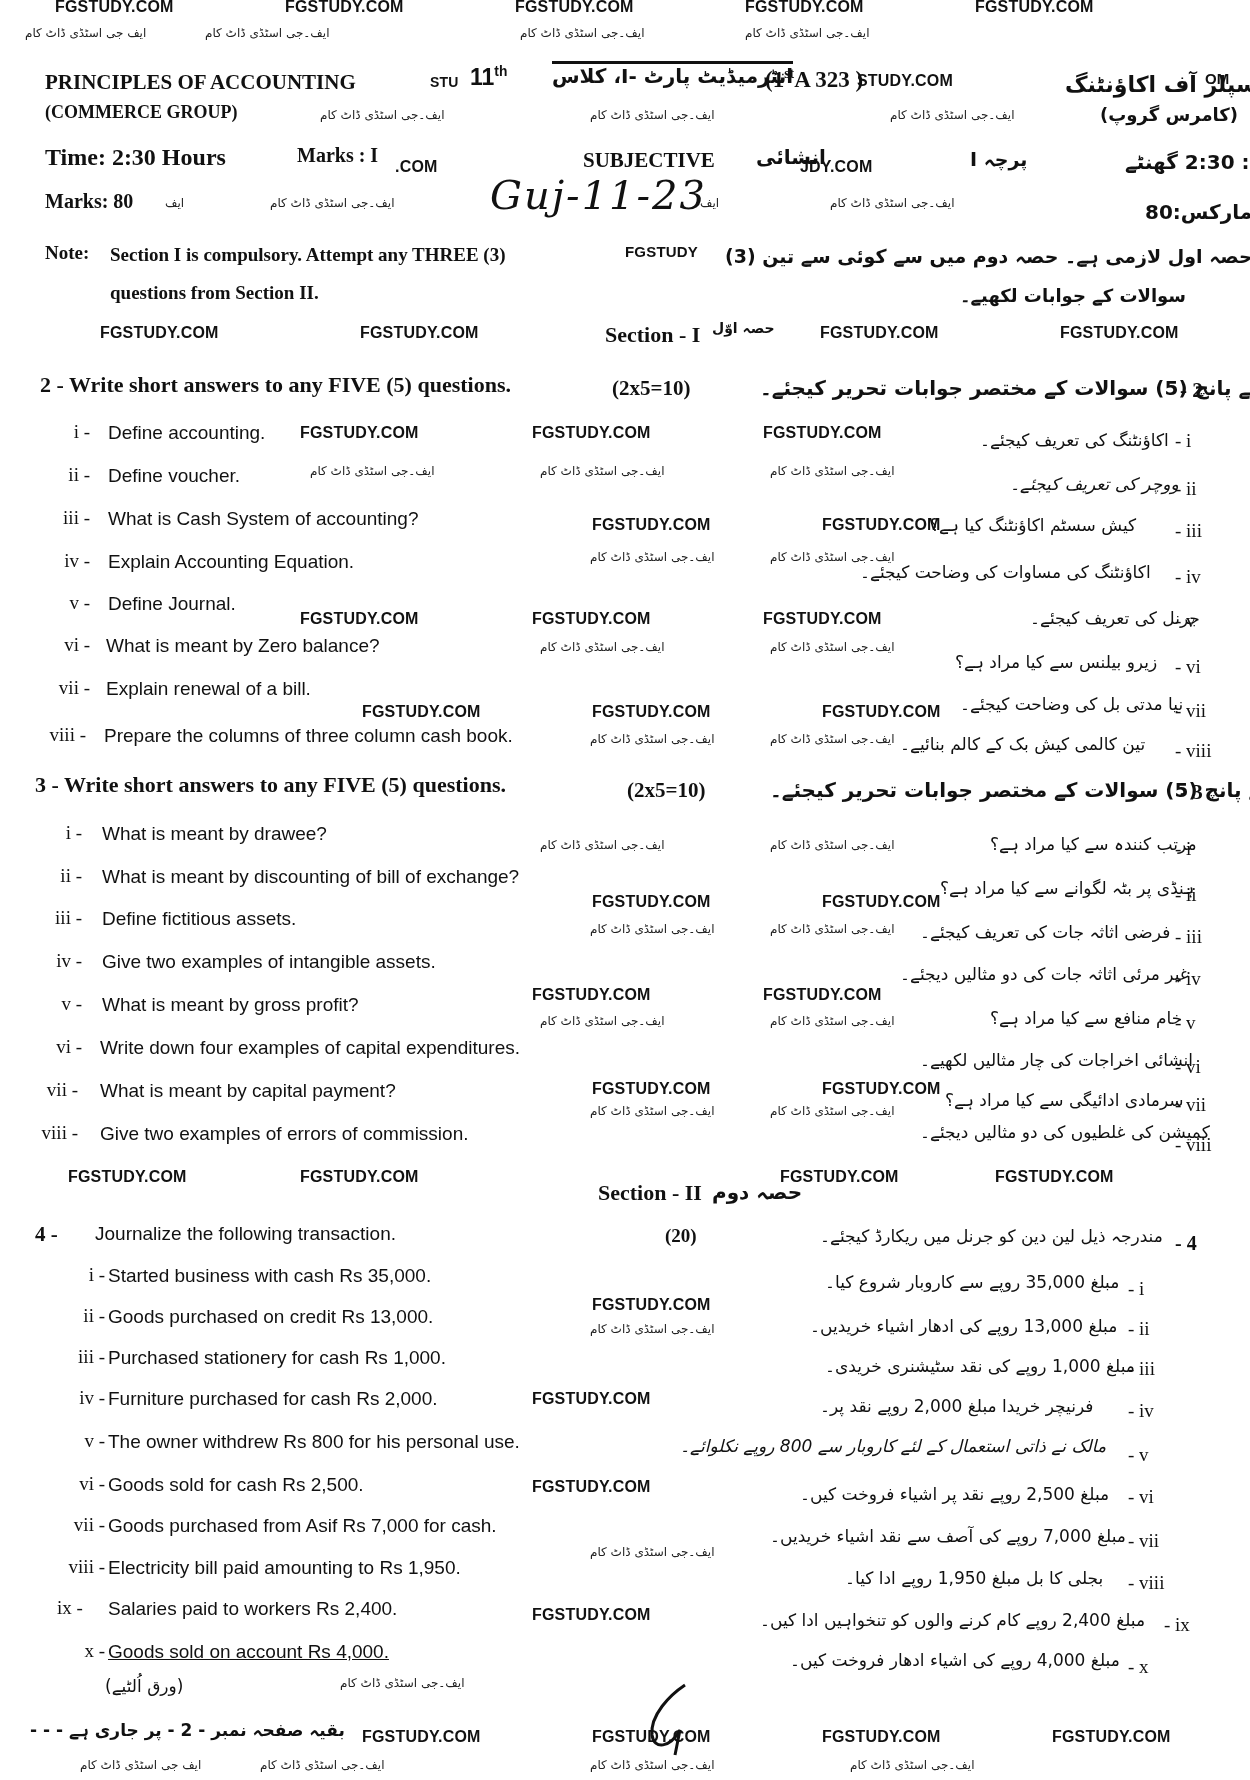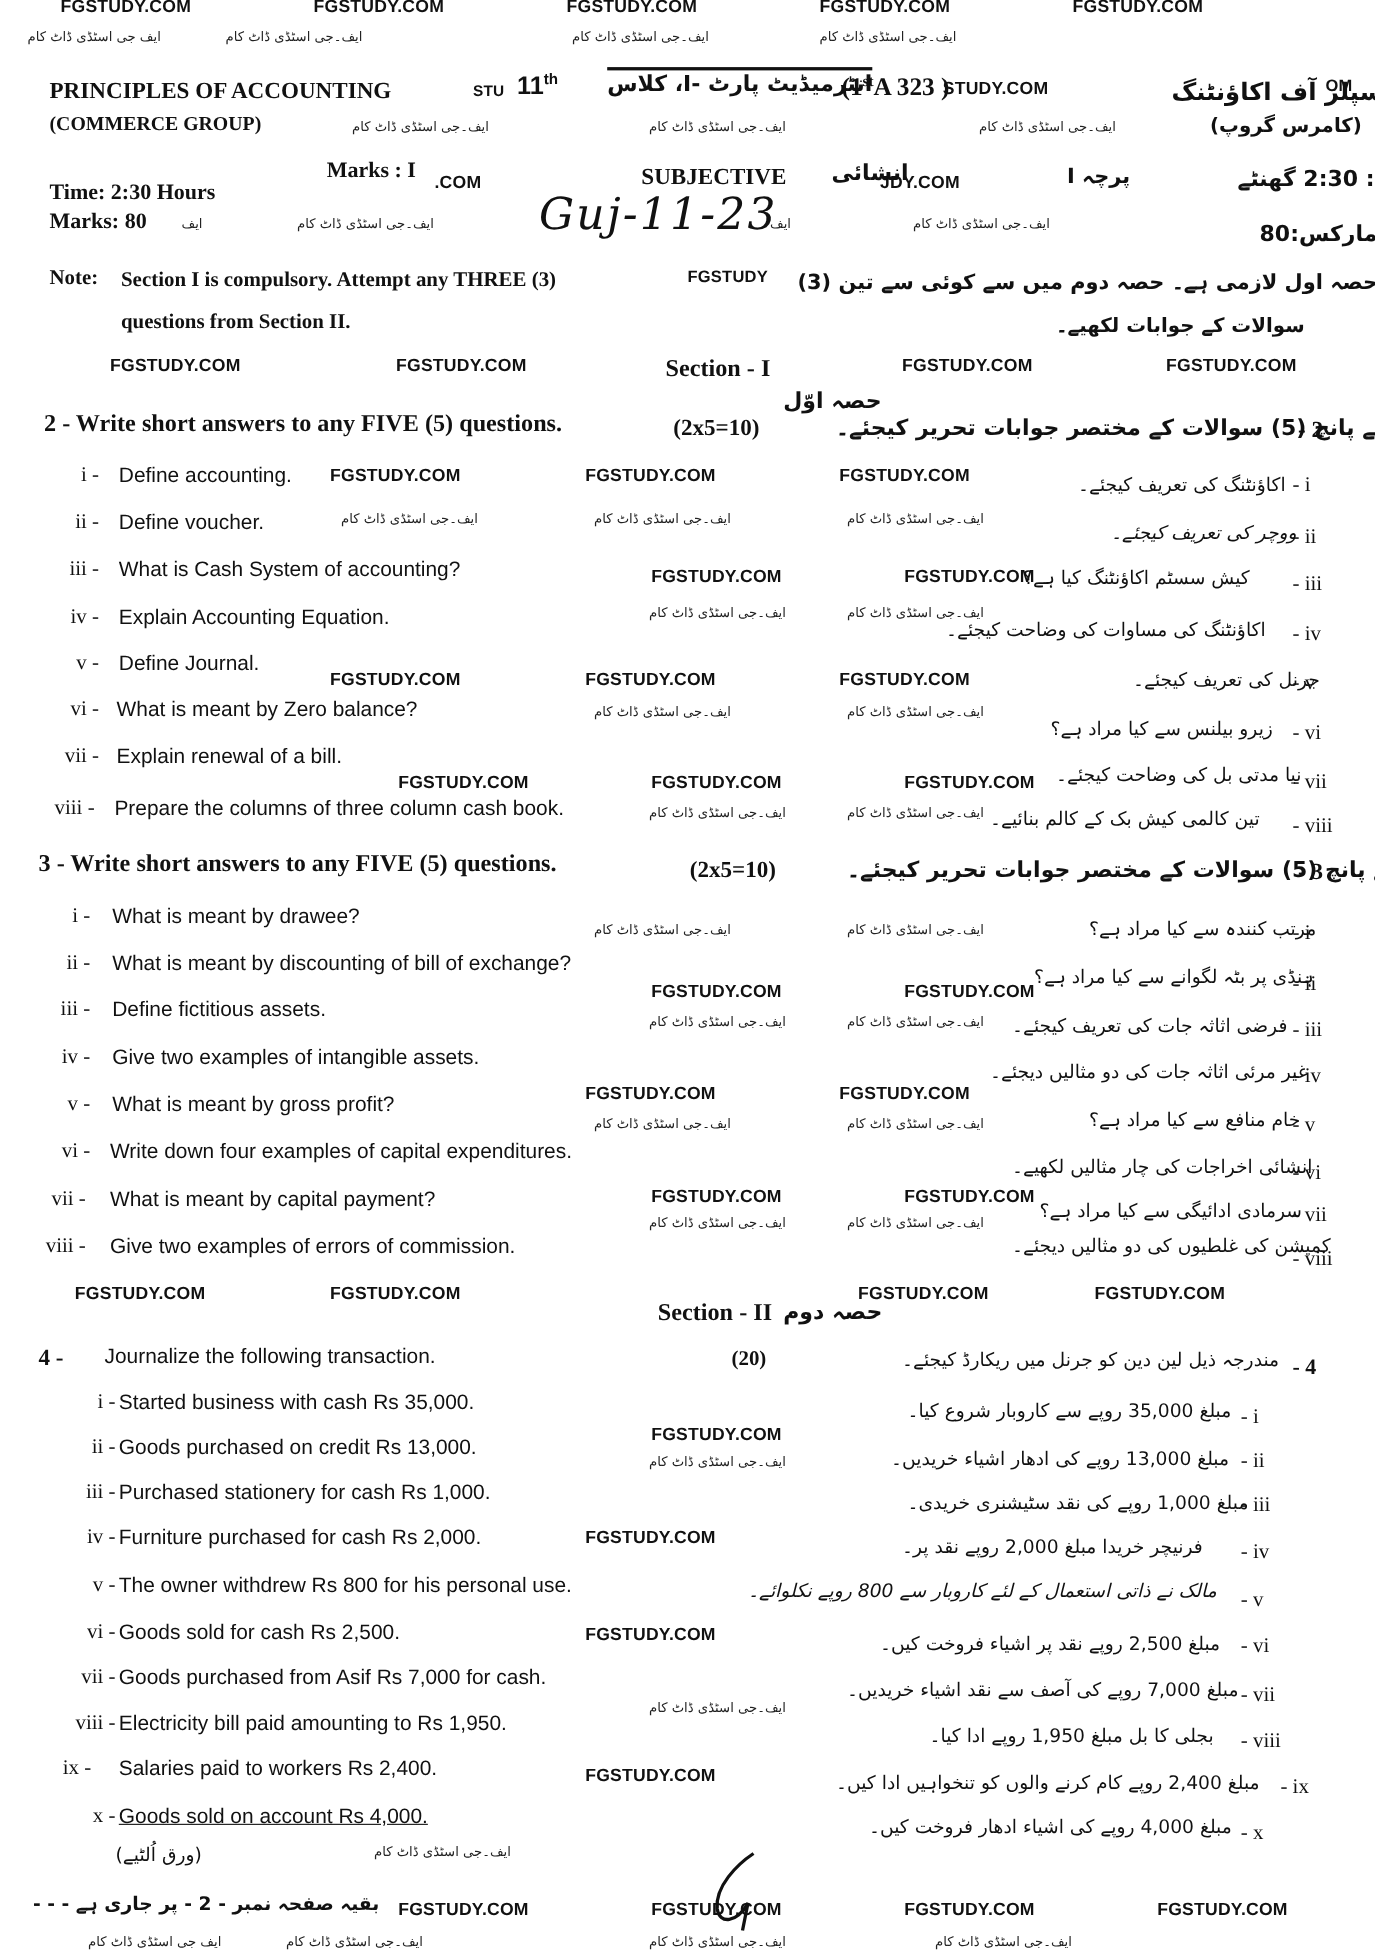--- a/index.html
+++ b/index.html
@@ -49,21 +49,21 @@
 <div class="abs wm" style="left:857px;top:72px;">STUDY.COM</div>
 <div class="abs urdu urdu-b" style="left:1065px;top:72px;font-size:22px;">پرنسپلز آف اکاؤنٹنگ</div>
 <div class="abs wm" style="left:1205px;top:70px;font-size:15px;">OM</div>
 
 <div class="abs serif-b" style="left:45px;top:102px;font-size:18px;">(COMMERCE GROUP)</div>
 <div class="abs wm-ur" style="left:320px;top:108px;">ایف۔جی اسٹڈی ڈاٹ کام</div>
 <div class="abs wm-ur" style="left:590px;top:108px;">ایف۔جی اسٹڈی ڈاٹ کام</div>
 <div class="abs wm-ur" style="left:890px;top:108px;">ایف۔جی اسٹڈی ڈاٹ کام</div>
 <div class="abs urdu urdu-b" style="left:1100px;top:104px;font-size:18px;">(کامرس گروپ)</div>
 
-<div class="abs serif-b" style="left:45px;top:144px;font-size:20px;margin-top:20px;">Time: 2:30 Hours</div>
+<div class="abs serif-b" style="left:45px;top:144px;font-size:24px;">Time: 2:30 Hours</div>
 <div class="abs serif-b" style="left:297px;top:144px;font-size:20px;">Marks : I</div>
 <div class="abs wm" style="left:395px;top:158px;">.COM</div>
 <div class="abs serif-b" style="left:583px;top:148px;font-size:21px;">SUBJECTIVE</div>
 <div class="abs urdu urdu-b" style="left:756px;top:145px;font-size:20px;">انشائی</div>
 <div class="abs wm" style="left:800px;top:158px;">JDY.COM</div>
 <div class="abs urdu urdu-b" style="left:970px;top:148px;font-size:19px;">پرچہ I</div>
 <div class="abs urdu urdu-b" style="left:1125px;top:150px;font-size:20px;">وقت: 2:30 گھنٹے</div>
 
 <div class="abs serif-b" style="left:45px;top:190px;font-size:20px;">Marks: 80</div>
 <div class="abs wm-ur" style="left:165px;top:196px;">ایف</div>
@@ -76,21 +76,21 @@
 <div class="abs serif-b" style="left:45px;top:242px;font-size:19px;">Note:</div>
 <div class="abs serif-b" style="left:110px;top:244px;font-size:19px;">Section I is compulsory.  Attempt any THREE (3)</div>
 <div class="abs serif-b" style="left:110px;top:282px;font-size:19px;">questions from Section II.</div>
 <div class="abs wm" style="left:625px;top:243px;font-size:15px;">FGSTUDY</div>
 <div class="abs urdu urdu-b" style="left:725px;top:245px;font-size:19px;">نوٹ: حصہ اول لازمی ہے۔ حصہ دوم میں سے کوئی سے تین (3)</div>
 <div class="abs urdu urdu-b" style="left:960px;top:285px;font-size:18px;">سوالات کے جوابات لکھیے۔</div>
 
 <div class="abs wm" style="left:100px;top:324px;">FGSTUDY.COM</div>
 <div class="abs wm" style="left:360px;top:324px;">FGSTUDY.COM</div>
 <div class="abs serif-b" style="left:605px;top:322px;font-size:22px;">Section - I</div>
-<div class="abs urdu urdu-b" style="left:712px;top:320px;font-size:20px;margin-top:32px;">حصہ اوّل</div>
+<div class="abs urdu urdu-b" style="left:712px;top:320px;font-size:14px;">حصہ اوّل</div>
 <div class="abs wm" style="left:820px;top:324px;">FGSTUDY.COM</div>
 <div class="abs wm" style="left:1060px;top:324px;">FGSTUDY.COM</div>
 
 <div class="abs heading-en" style="left:40px;top:372px;">
   <span>2 -</span>
   <span>Write short answers to any FIVE (5) questions.</span>
 </div>
 <div class="abs heading-en" style="left:612px;top:376px;font-size:21px;">(2x5=10)</div>
 <div class="abs urdu urdu-b" style="left:760px;top:376px;font-size:20px;">کوئی سے پانچ (5) سوالات کے مختصر جوابات تحریر کیجئے۔</div>
 <div class="abs heading-en" style="left:1180px;top:378px;font-size:21px;">- 2</div>

